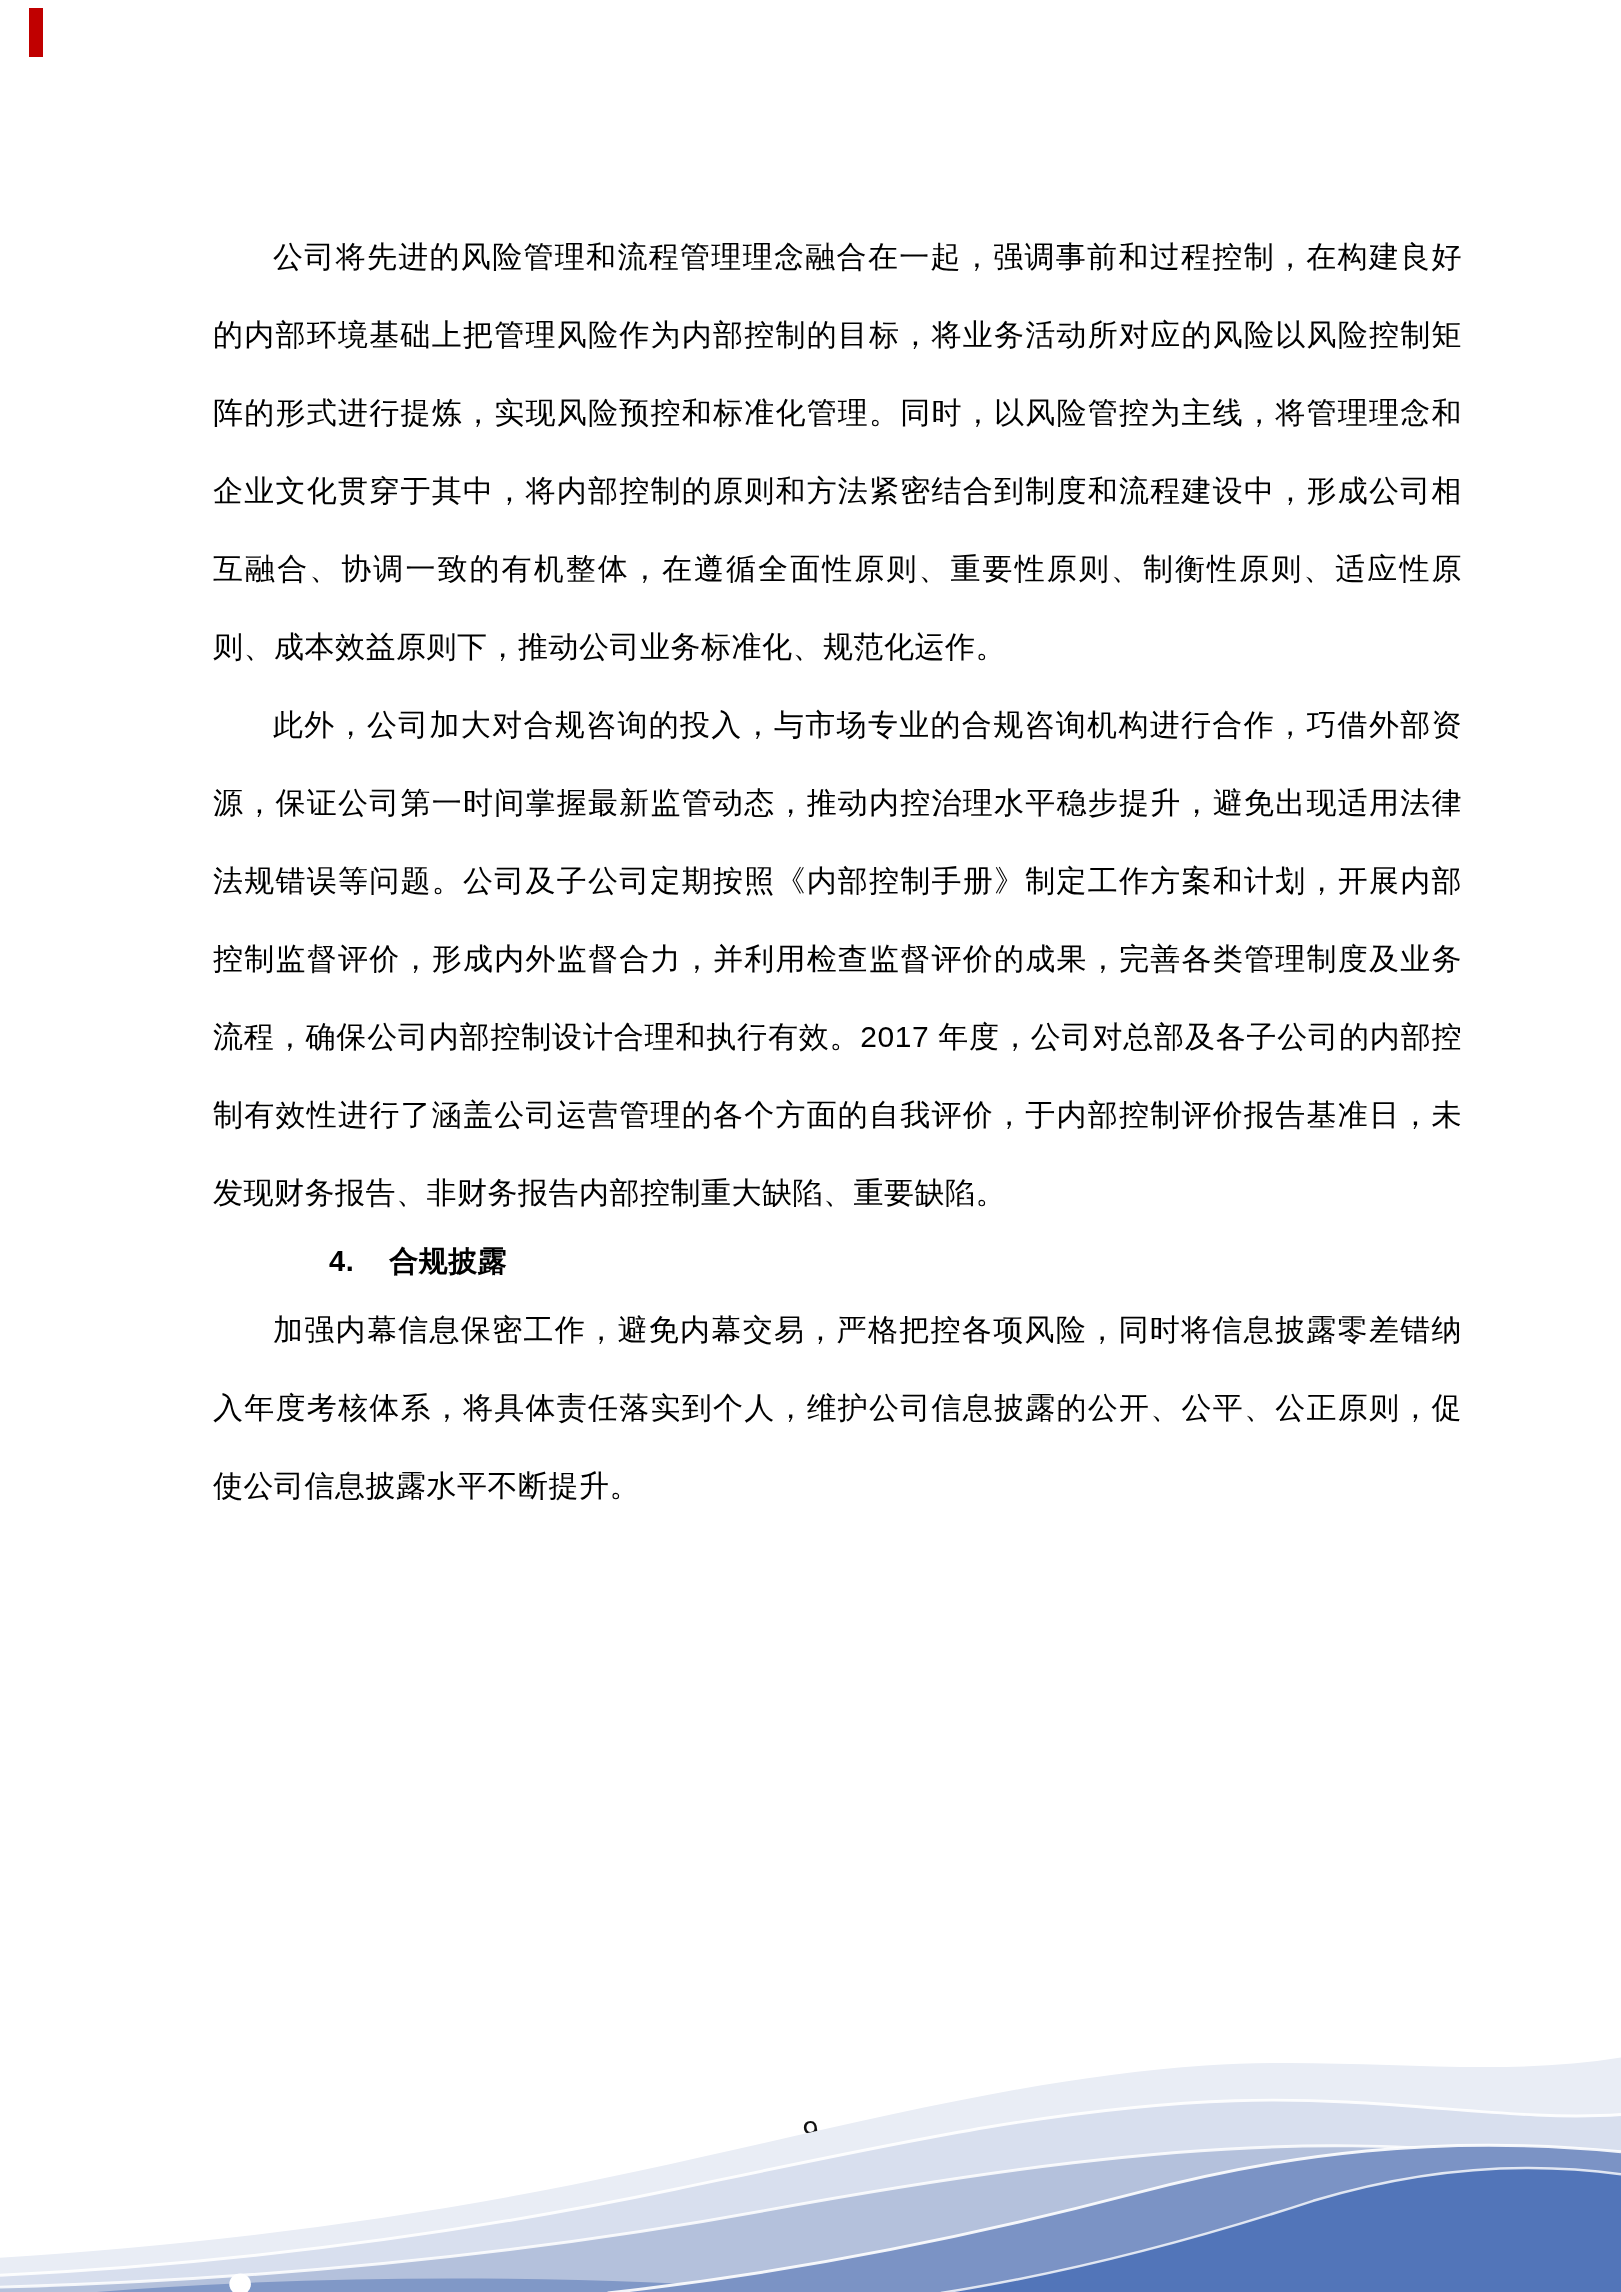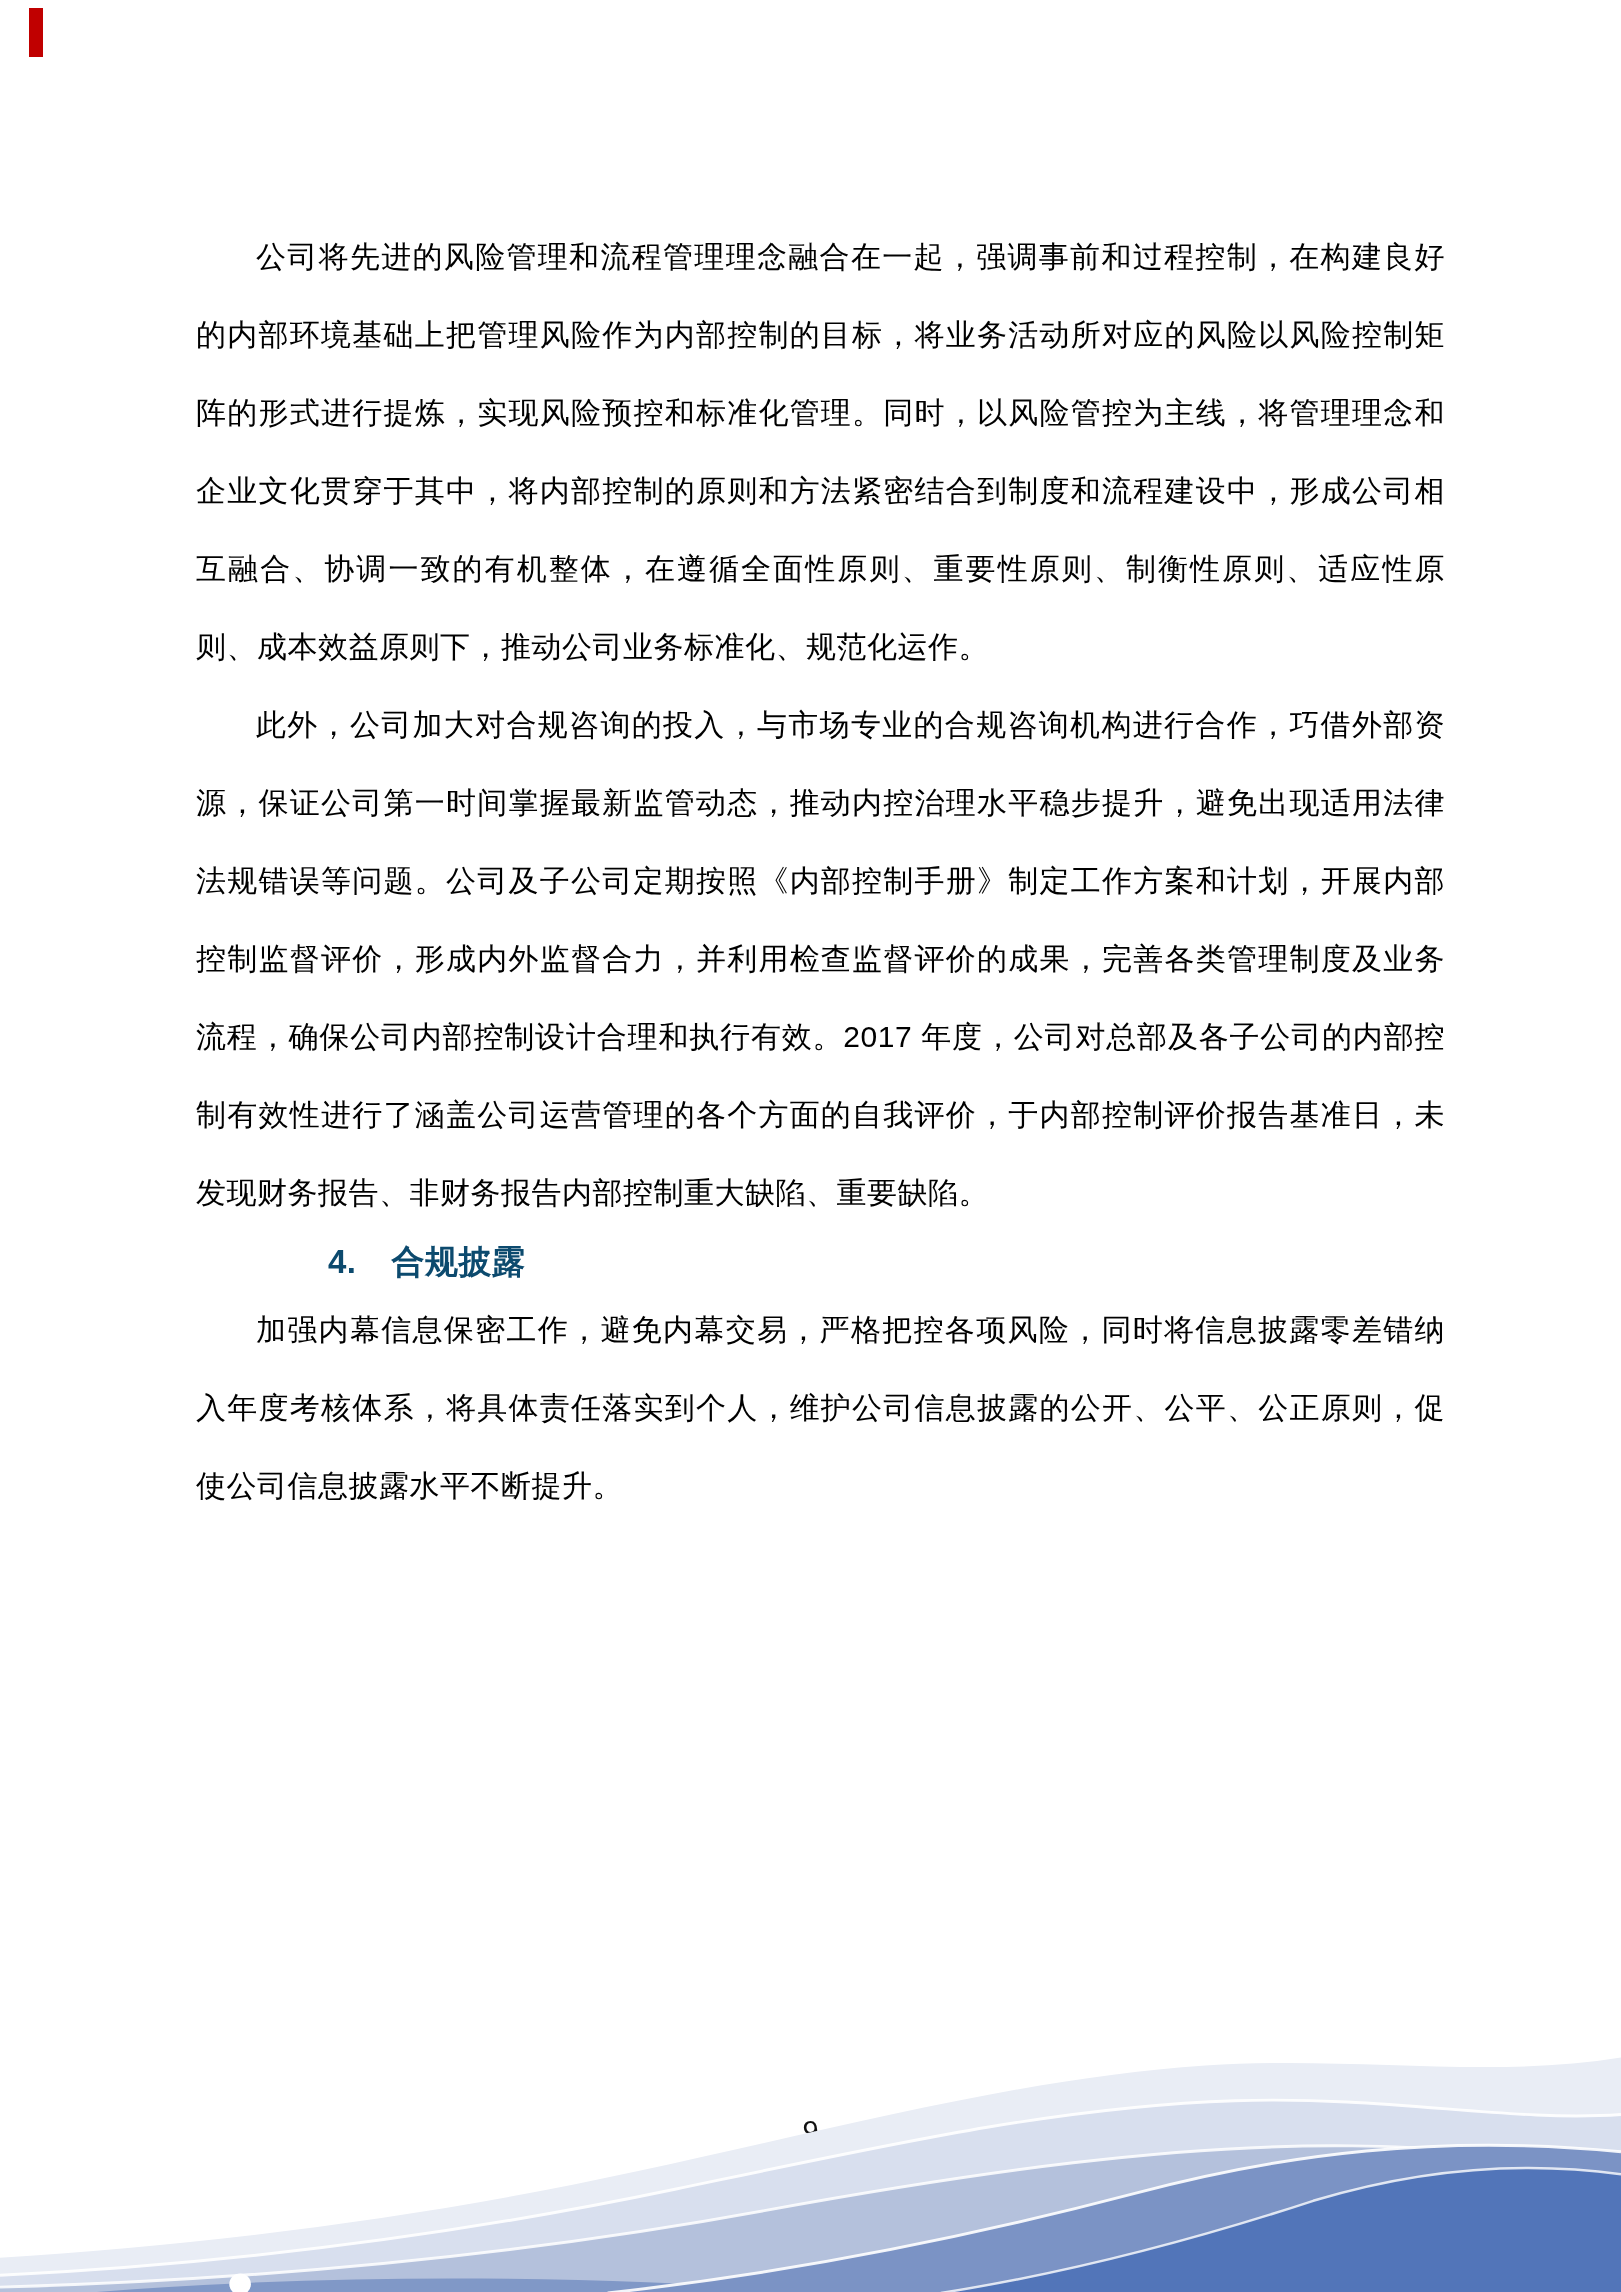--- a/index.html
+++ b/index.html
@@ -15,39 +15,39 @@
   .red-marker {
     position: absolute;
     left: 29px;
     top: 7.8px;
     width: 13.7px;
     height: 49px;
     background: #C00000;
   }
   .content {
     position: absolute;
-    left: 196px;
+    left: 213px;
     top: 218px;
     width: 1249px;
     font-size: 30px;
     line-height: 78px;
     text-align: justify;
     text-justify: inter-character;
     letter-spacing: 0.5px;
   }
   .content p {
     margin: 0;
     text-indent: 2em;
   }
   .section-heading {
     margin: 25.5px 0 29px 0;
-    font-size: 33px;
+    font-size: 29px;
     line-height: 59px;
     font-weight: bold;
-    color: #0c4a6e;
+    color: #000000;
     text-indent: 0;
   }
   .section-heading .sec-num {
     display: inline-block;
     margin-right: 35px;
   }
   .page-number {
     position: absolute;
     top: 2107px;
     left: 0;

